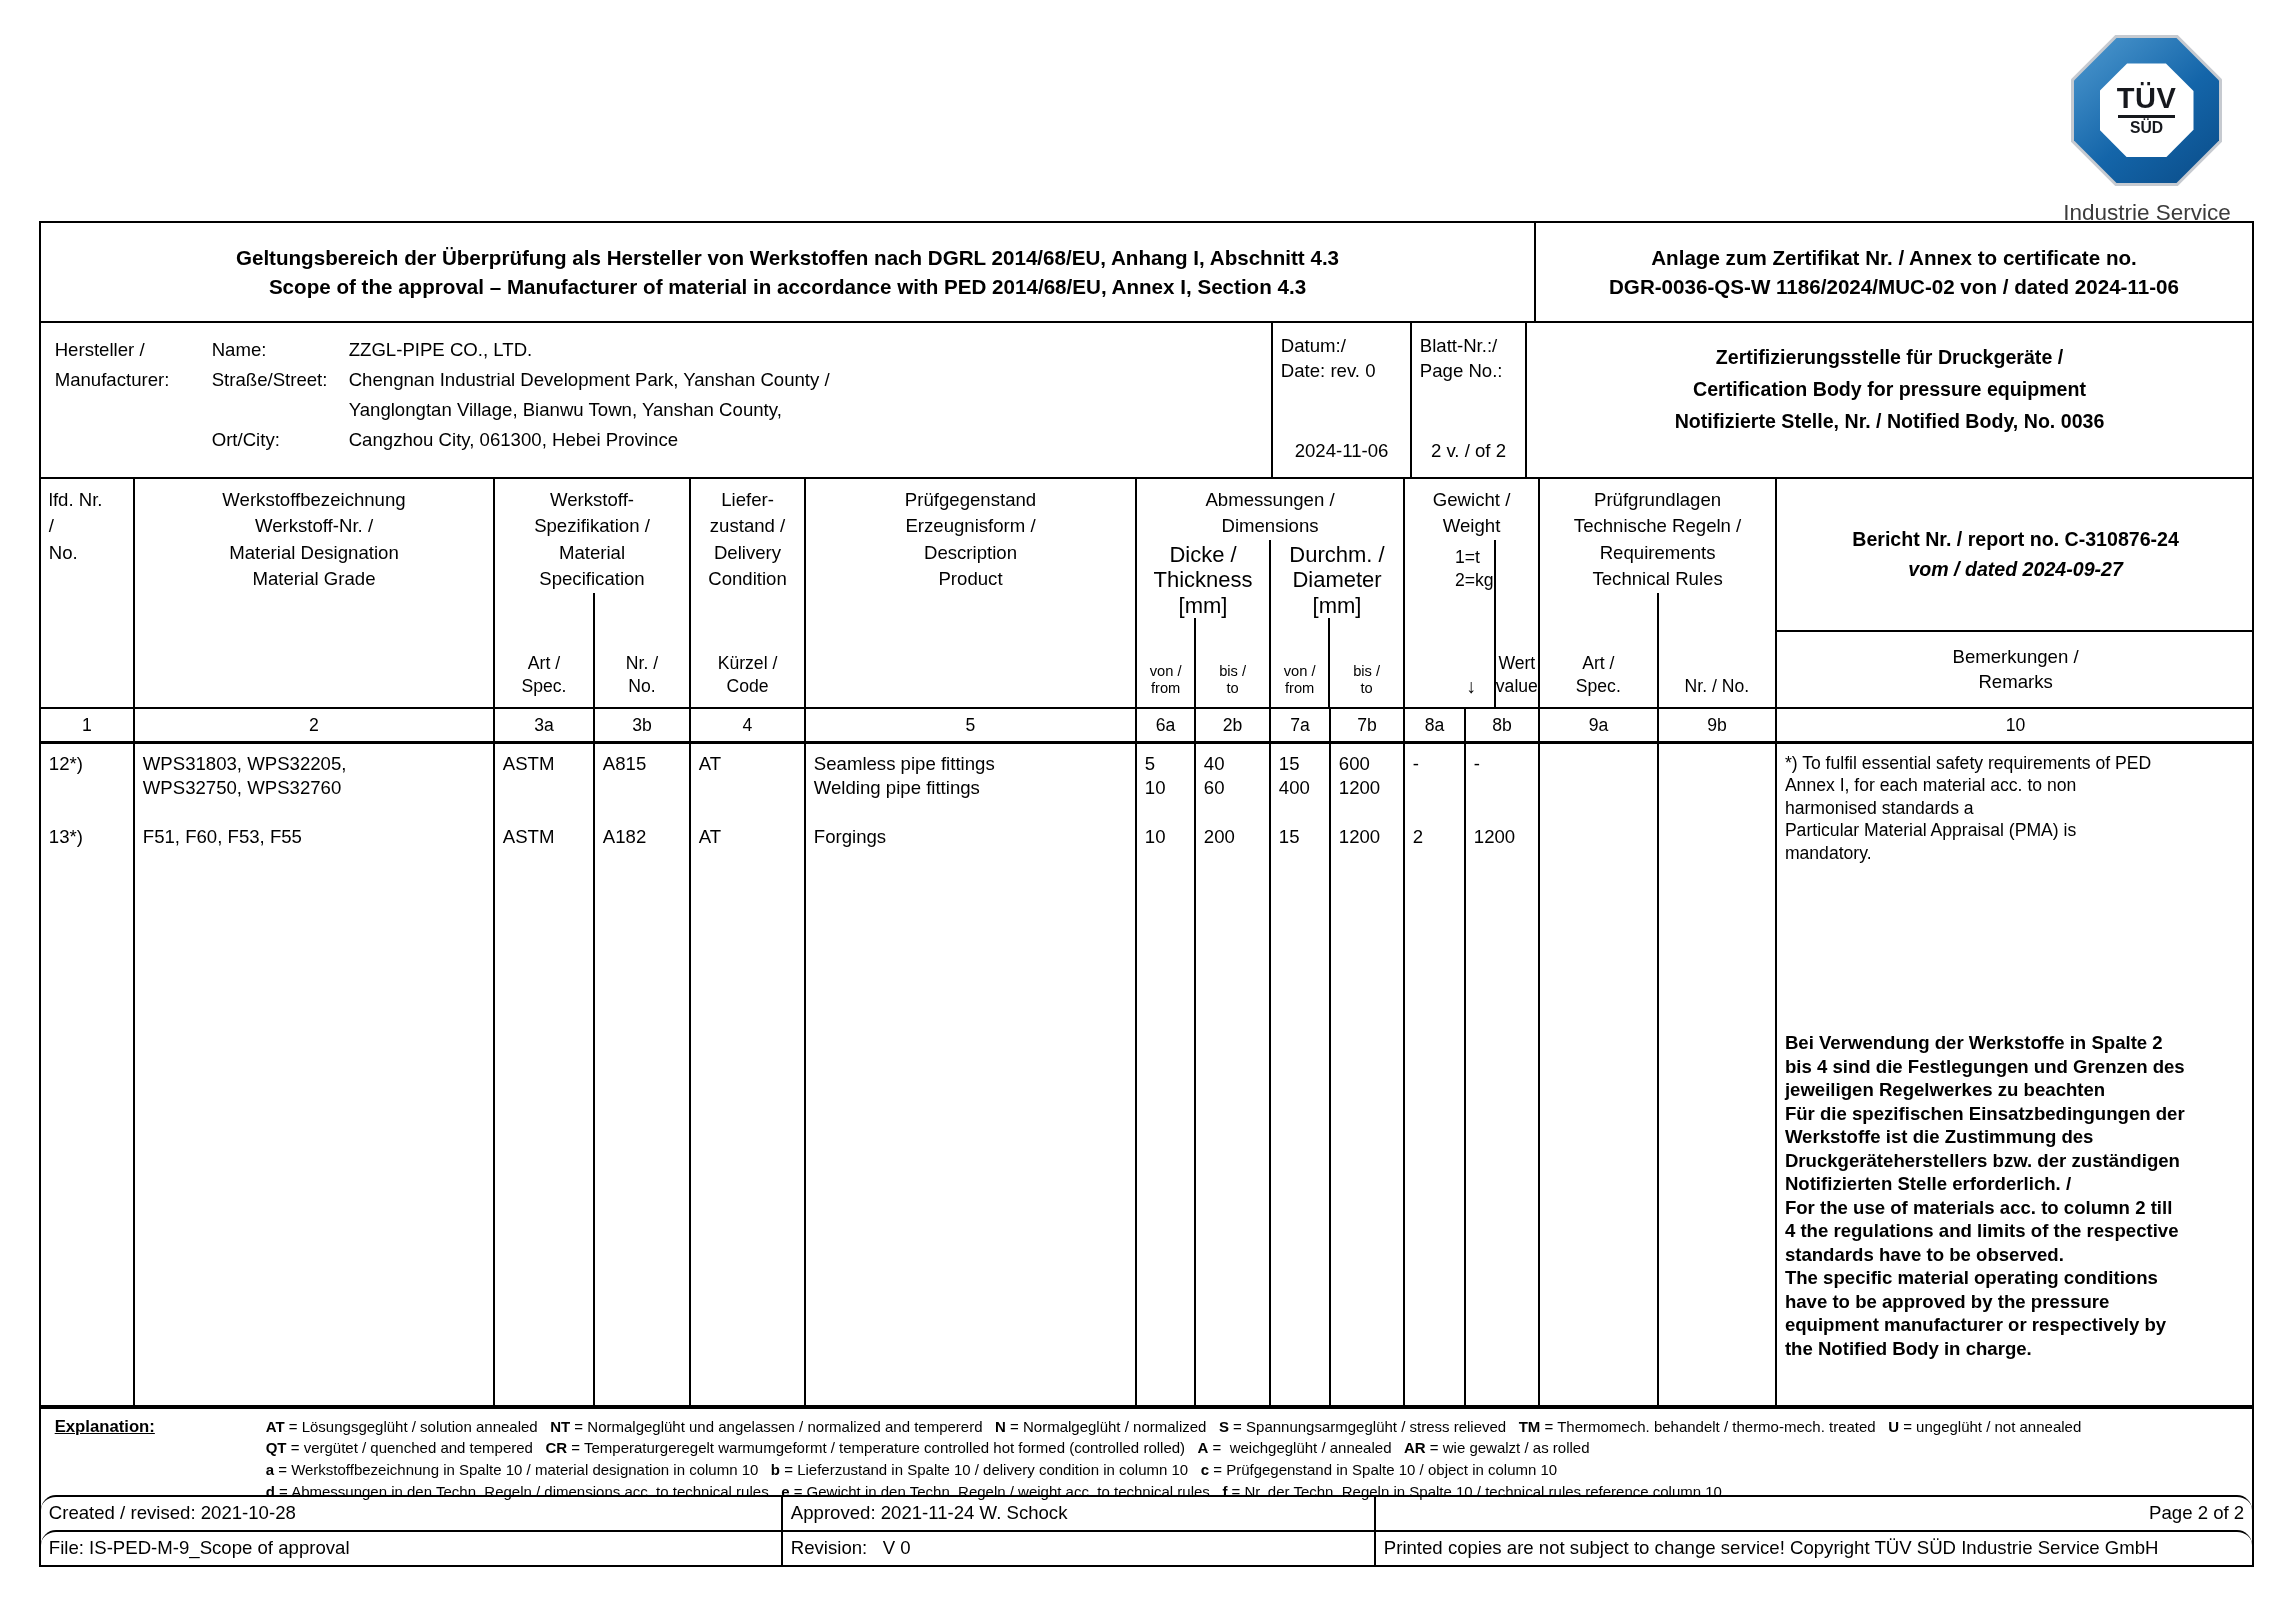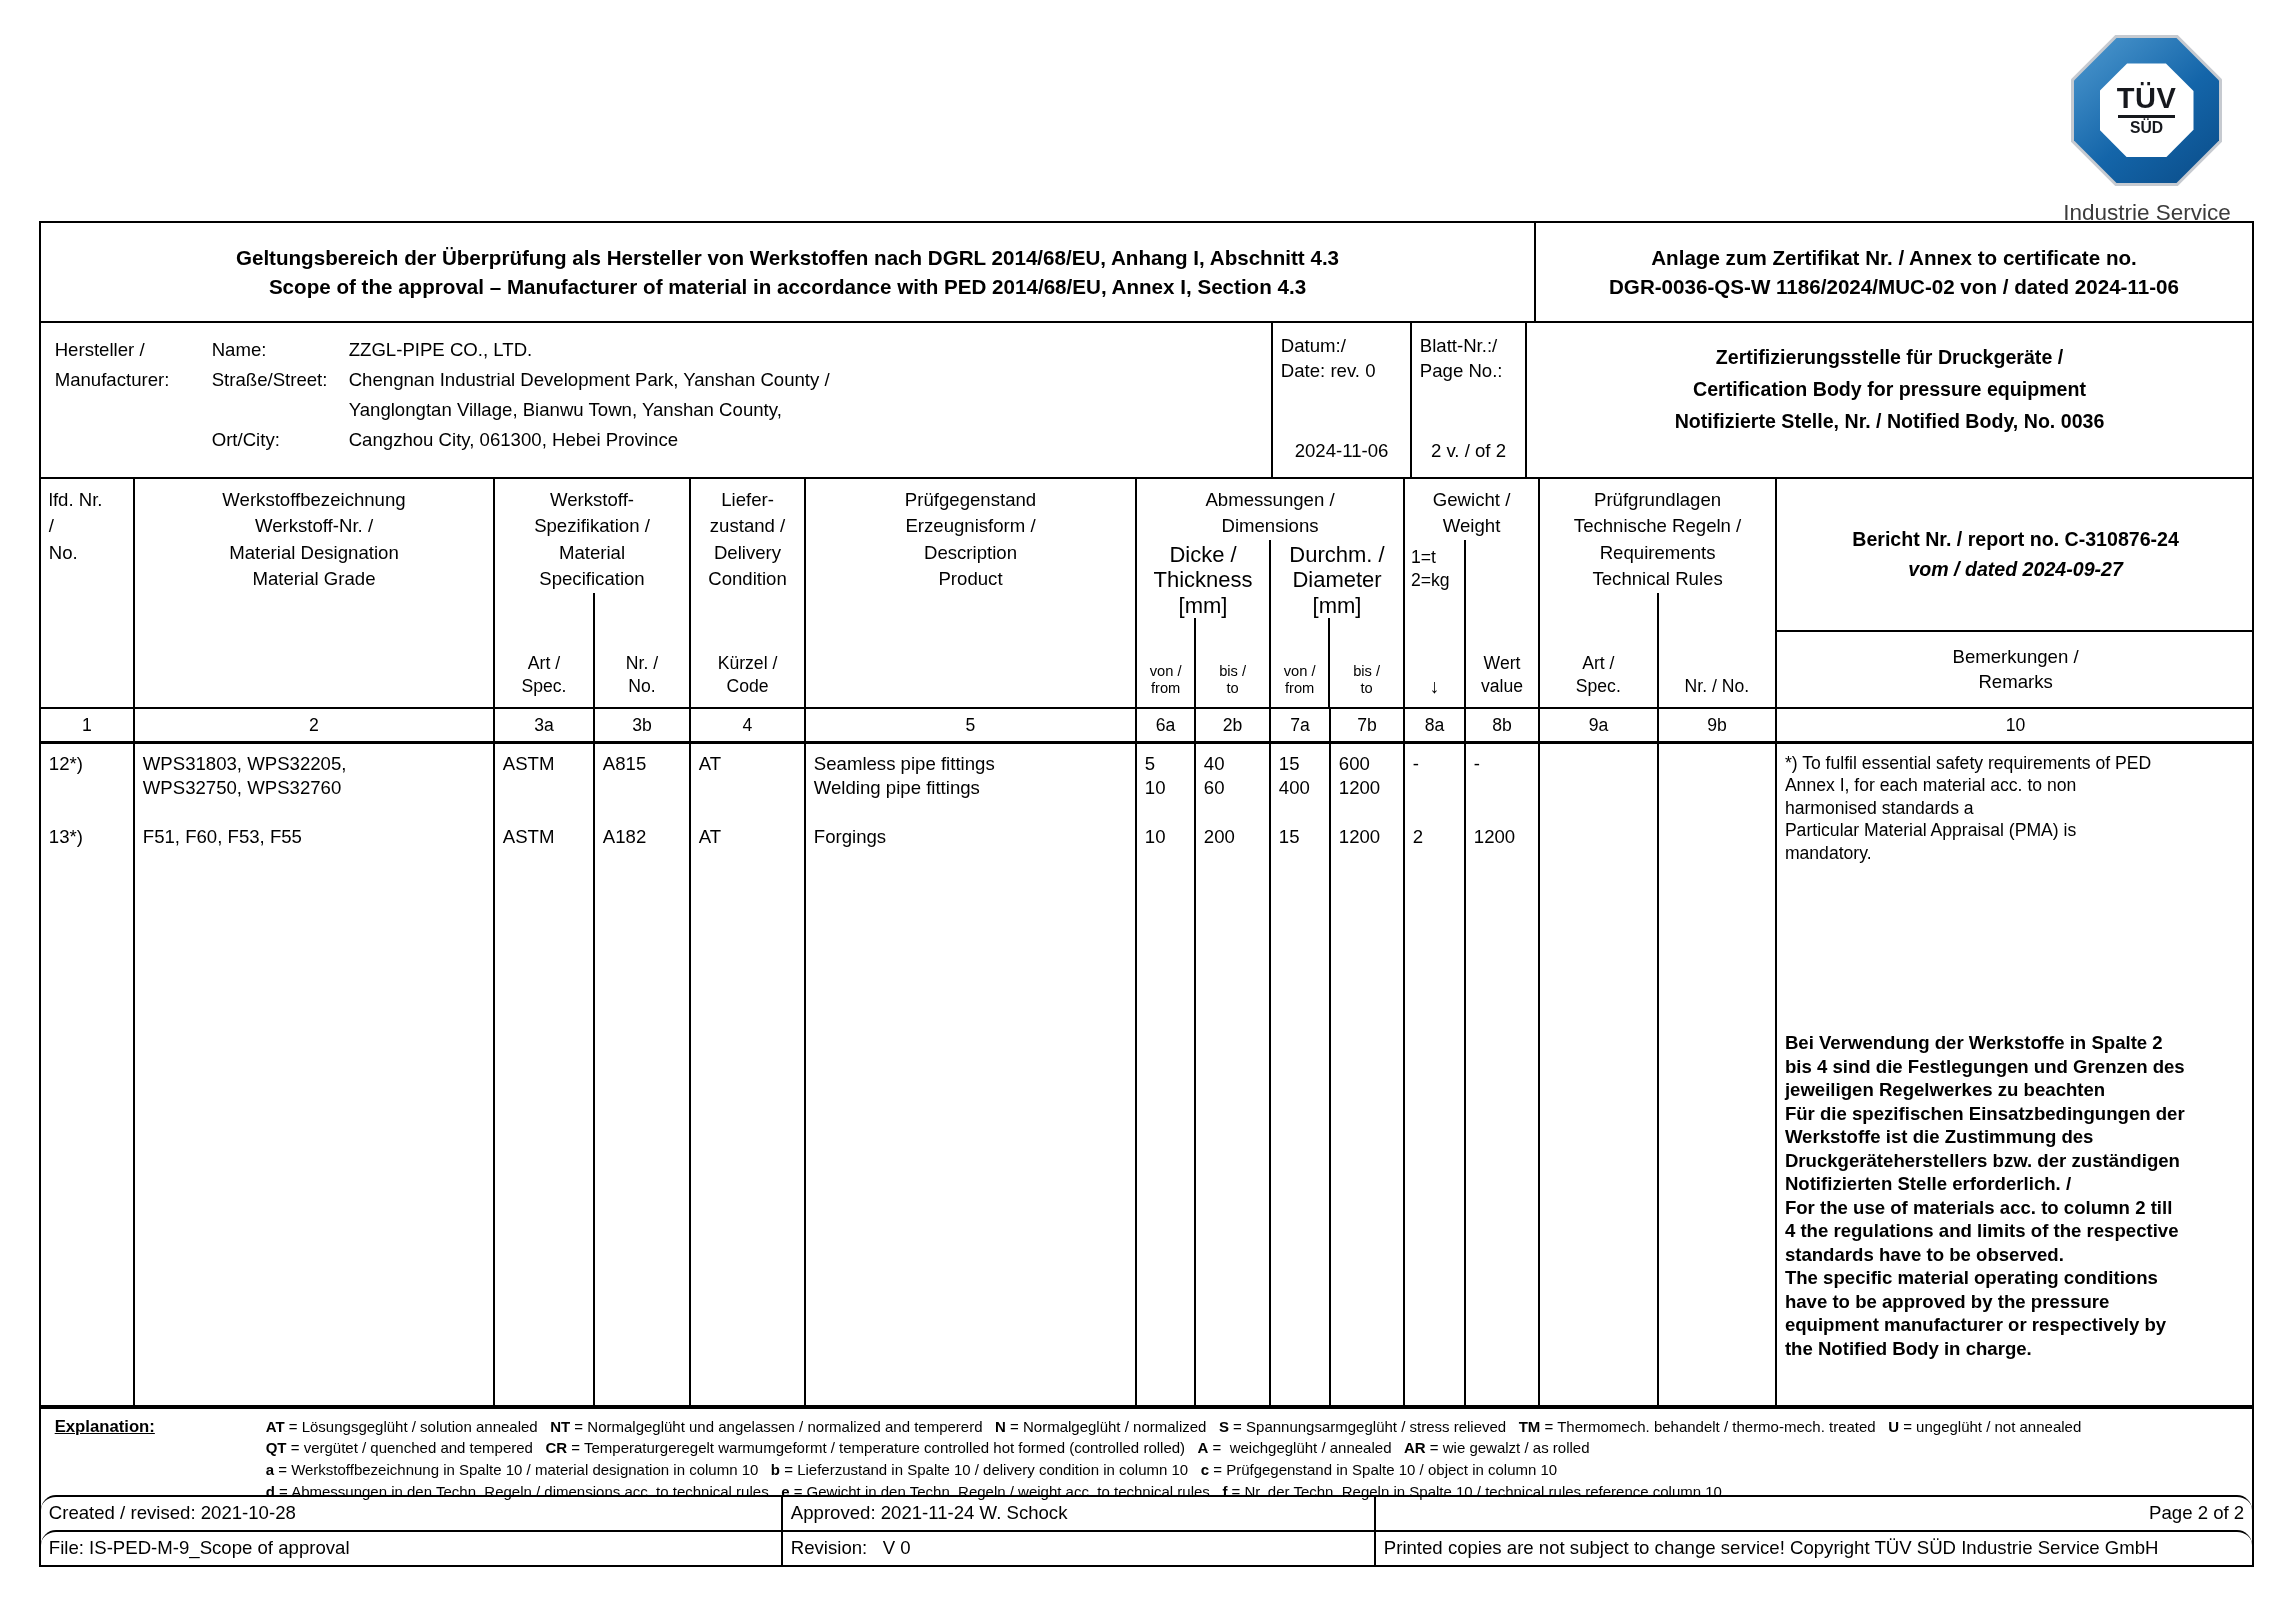--- a/index.html
+++ b/index.html
@@ -52,21 +52,21 @@
   .maintab th, .maintab td { border:2px solid #000; padding:0; }
   .maintab th:first-child, .maintab td:first-child { border-left:0; }
   .maintab th:last-child, .maintab td:last-child { border-right:0; }
   .maintab .hrow th { border-top:0; vertical-align:top; font-weight:normal; }
   .hcell { height:228px; display:flex; flex-direction:column;border-radius:8px; }
   .hlabel { padding-top:7.8px; text-align:center; white-space:pre-line; font-size:18.6px; line-height:26.5px; }
   .hlabel.left { text-align:left; padding-left:7.8px; }
   .hsplit { flex:1; display:flex; }
   .hhalf { display:flex; flex-direction:column; }
   .bl { border-left:2px solid #000; }
-  .w51 { width:51%; } .w49 { width:49%; } .w45 { width:45%; } .w55 { width:55%; } .w50 { width:50%; }
+  .w51 { width:51%; } .w49 { width:49%; } .w45 { width:45%;margin-left:44px; } .w55 { width:55%; } .w50 { width:50%; }
   .hsub { margin-top:auto; text-align:center; white-space:pre-line; font-size:17.6px; line-height:22.5px; padding-bottom:9.8px; }
   .dimhalf { width:50%; display:flex; flex-direction:column; }
   .dimlabel { padding-top:2px; text-align:center; white-space:pre-line; font-size:22px; line-height:25.5px; }
   .fromto { flex:1; display:flex; }
   .ftc { display:flex; flex-direction:column; }
   .wA { width:44%; } .wB { width:56%; }
   .hsub-sm { margin-top:auto; text-align:center; white-space:pre-line; font-size:14.7px; line-height:17.6px; padding-bottom:9px; }
   .wunits { padding:5.9px 0 0 5.9px; font-size:17.6px; line-height:23.5px; white-space:pre-line; text-align:left; }
   .arrow { font-size:19.6px; }
   .reportbox { height:151px; border-bottom:2px solid #000; display:flex; flex-direction:column;

